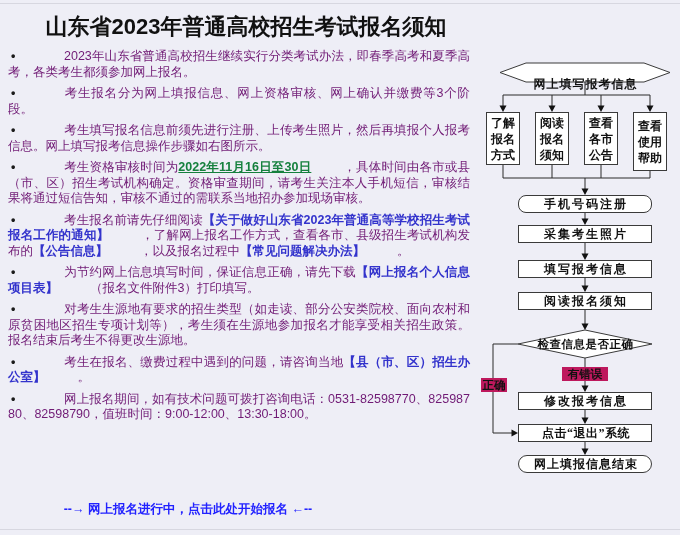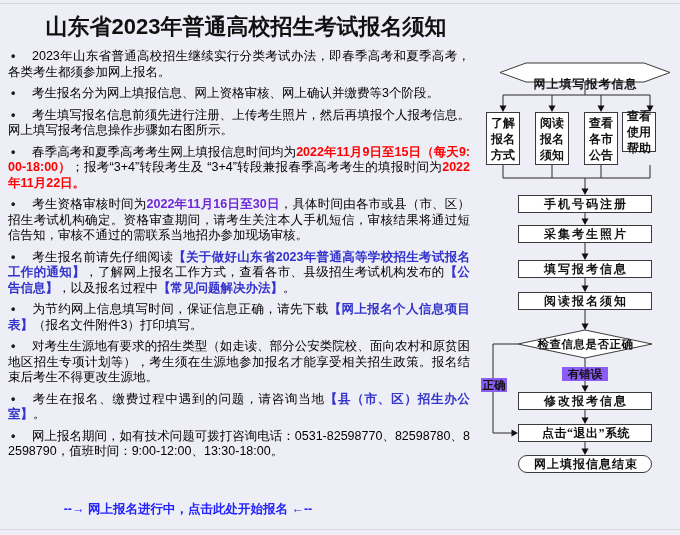--- a/index.html
+++ b/index.html
@@ -18,22 +18,22 @@
   .content{position:absolute;left:8px;top:8px;width:462px;}
   .title{
     font-size:22px;font-weight:bold;text-align:center;
     margin:4px 0 7px 14px;color:#111;
   }
   .para{
     font-size:12.5px;line-height:15.5px;margin:6px 0;
     text-align:justify;word-break:break-all;
   }
   .bullet{display:inline-block;width:21px;padding-left:3px;font-weight:bold;}
-  .seg-p{color:#000000;}
-  .seg-b{color:#6d28d9;font-weight:bold;}
+  .seg-p{color:#701a75;margin-left:32px;}
+  .seg-b{color:#15803d;font-weight:bold;text-decoration:underline;}
   .seg-rb{color:#FF0000;font-weight:bold;}
   .seg-l{color:#3333CC;font-weight:bold;cursor:pointer;}
 
   .cta{
     position:absolute;left:8px;top:501px;width:360px;
     text-align:center;font-size:12.5px;font-weight:bold;color:#2222FF;
     cursor:pointer;
   }
 
   
@@ -51,40 +51,39 @@
   }
   .fc-branch{
     letter-spacing:0;text-indent:0;padding:1px 3px;
     text-align:center;word-break:break-all;line-height:16px;
   }
   .fc-free{
     position:absolute;display:flex;align-items:center;justify-content:center;
     font-size:12px;font-weight:600;color:#111;letter-spacing:1px;text-indent:1px;
   }
   .fc-label{
-    position:absolute;background:#8b5cf6;
+    position:absolute;background:#be185d;
     font-size:11.5px;font-weight:600;color:#111;
     display:flex;align-items:center;justify-content:center;
   }
   .fc-decision-label{font-size:11.5px;letter-spacing:0.5px;}
   .fc-end{border-radius:9px;}
 </style>
 </head>
 <body>
 
 <div class="hairline top"></div>
 <div class="hairline bottom"></div>
 
 <div class="content">
   <div class="title">山东省2023年普通高校招生考试报名须知</div>
   <div id="paragraphs">
       <p class="para"><span class="bullet">•</span><span class="seg-p">2023年山东省普通高校招生继续实行分类考试办法，即春季高考和夏季高考，各类考生都须参加网上报名。</span></p>
       <p class="para"><span class="bullet">•</span><span class="seg-p">考生报名分为网上填报信息、网上资格审核、网上确认并缴费等3个阶段。</span></p>
       <p class="para"><span class="bullet">•</span><span class="seg-p">考生填写报名信息前须先进行注册、上传考生照片，然后再填报个人报考信息。网上填写报考信息操作步骤如右图所示。</span></p>
-      <p class="para"><span class="bullet">•</span><span class="seg-p">春季高考和夏季高考考生网上填报信息时间均为</span><span class="seg-rb">2022年11月9日至15日（每天9:00-18:00）</span><span class="seg-p">；报考“3+4”转段考生及 “3+4”转段兼报春季高考考生的填报时间为</span><span class="seg-rb">2022年11月22日。</span></p>
       <p class="para"><span class="bullet">•</span><span class="seg-p">考生资格审核时间为</span><span class="seg-b">2022年11月16日至30日</span><span class="seg-p">，具体时间由各市或县（市、区）招生考试机构确定。资格审查期间，请考生关注本人手机短信，审核结果将通过短信告知，审核不通过的需联系当地招办参加现场审核。</span></p>
       <p class="para"><span class="bullet">•</span><span class="seg-p">考生报名前请先仔细阅读</span><span class="seg-l">【关于做好山东省2023年普通高等学校招生考试报名工作的通知】</span><span class="seg-p">，了解网上报名工作方式，查看各市、县级招生考试机构发布的</span><span class="seg-l">【公告信息】</span><span class="seg-p">，以及报名过程中</span><span class="seg-l">【常见问题解决办法】</span><span class="seg-p">。</span></p>
       <p class="para"><span class="bullet">•</span><span class="seg-p">为节约网上信息填写时间，保证信息正确，请先下载</span><span class="seg-l">【网上报名个人信息项目表】</span><span class="seg-p">（报名文件附件3）打印填写。</span></p>
       <p class="para"><span class="bullet">•</span><span class="seg-p">对考生生源地有要求的招生类型（如走读、部分公安类院校、面向农村和原贫困地区招生专项计划等），考生须在生源地参加报名才能享受相关招生政策。报名结束后考生不得更改生源地。</span></p>
       <p class="para"><span class="bullet">•</span><span class="seg-p">考生在报名、缴费过程中遇到的问题，请咨询当地</span><span class="seg-l">【县（市、区）招生办公室】</span><span class="seg-p">。</span></p>
       <p class="para"><span class="bullet">•</span><span class="seg-p">网上报名期间，如有技术问题可拨打咨询电话：0531-82598770、82598780、82598790，值班时间：9:00-12:00、13:30-18:00。</span></p>
     </div>
 </div>
 
 <div class="cta">--→ 网上报名进行中，点击此处开始报名 ←--</div>
@@ -136,23 +135,23 @@
       <polygon points="103.5,390.5 110.5,390.5 107,397"></polygon>
       <polygon points="33.5,371.5 33.5,378.5 40,375"></polygon>
     </g>
   </svg>
 
   <div class="fc-free" style="left:24px;top:5px;width:166px;height:19px;margin-top:12px;">网上填写报考信息</div>
 
   <div class="fc-node fc-branch" style="left:8px;top:54px;width:34px;height:53px;">了解报名方式</div>
   <div class="fc-node fc-branch" style="left:57px;top:54px;width:34px;height:53px;">阅读报名须知</div>
   <div class="fc-node fc-branch" style="left:106px;top:54px;width:34px;height:53px;">查看各市公告</div>
-  <div class="fc-node fc-branch" style="left:144px;top:54px;width:34px;height:40px;font-family:Liberation Serif, serif;">查看使用帮助</div>
+  <div class="fc-node fc-branch" style="left:155px;top:54px;width:34px;height:59px;font-family:Liberation Serif, serif;">查看使用帮助</div>
 
-  <div class="fc-node" style="left:40px;top:137px;width:134px;height:18px;">手机号码注册</div>
+  <div class="fc-node" style="left:40px;top:137px;width:134px;height:18px;border-radius:8px;">手机号码注册</div>
   <div class="fc-node" style="left:40px;top:167px;width:134px;height:18px;">采集考生照片</div>
   <div class="fc-node" style="left:40px;top:202px;width:134px;height:18px;">填写报考信息</div>
   <div class="fc-node" style="left:40px;top:234px;width:134px;height:18px;">阅读报名须知</div>
 
   <div class="fc-free fc-decision-label" style="left:40px;top:275px;width:134px;height:22px;">检查信息是否正确</div>
 
   <div class="fc-label" style="left:84px;top:309px;width:46px;height:14px;">有错误</div>
   <div class="fc-label" style="left:3px;top:320px;width:26px;height:14px;">正确</div>
 
   <div class="fc-node" style="left:40px;top:334px;width:134px;height:18px;">修改报考信息</div>

